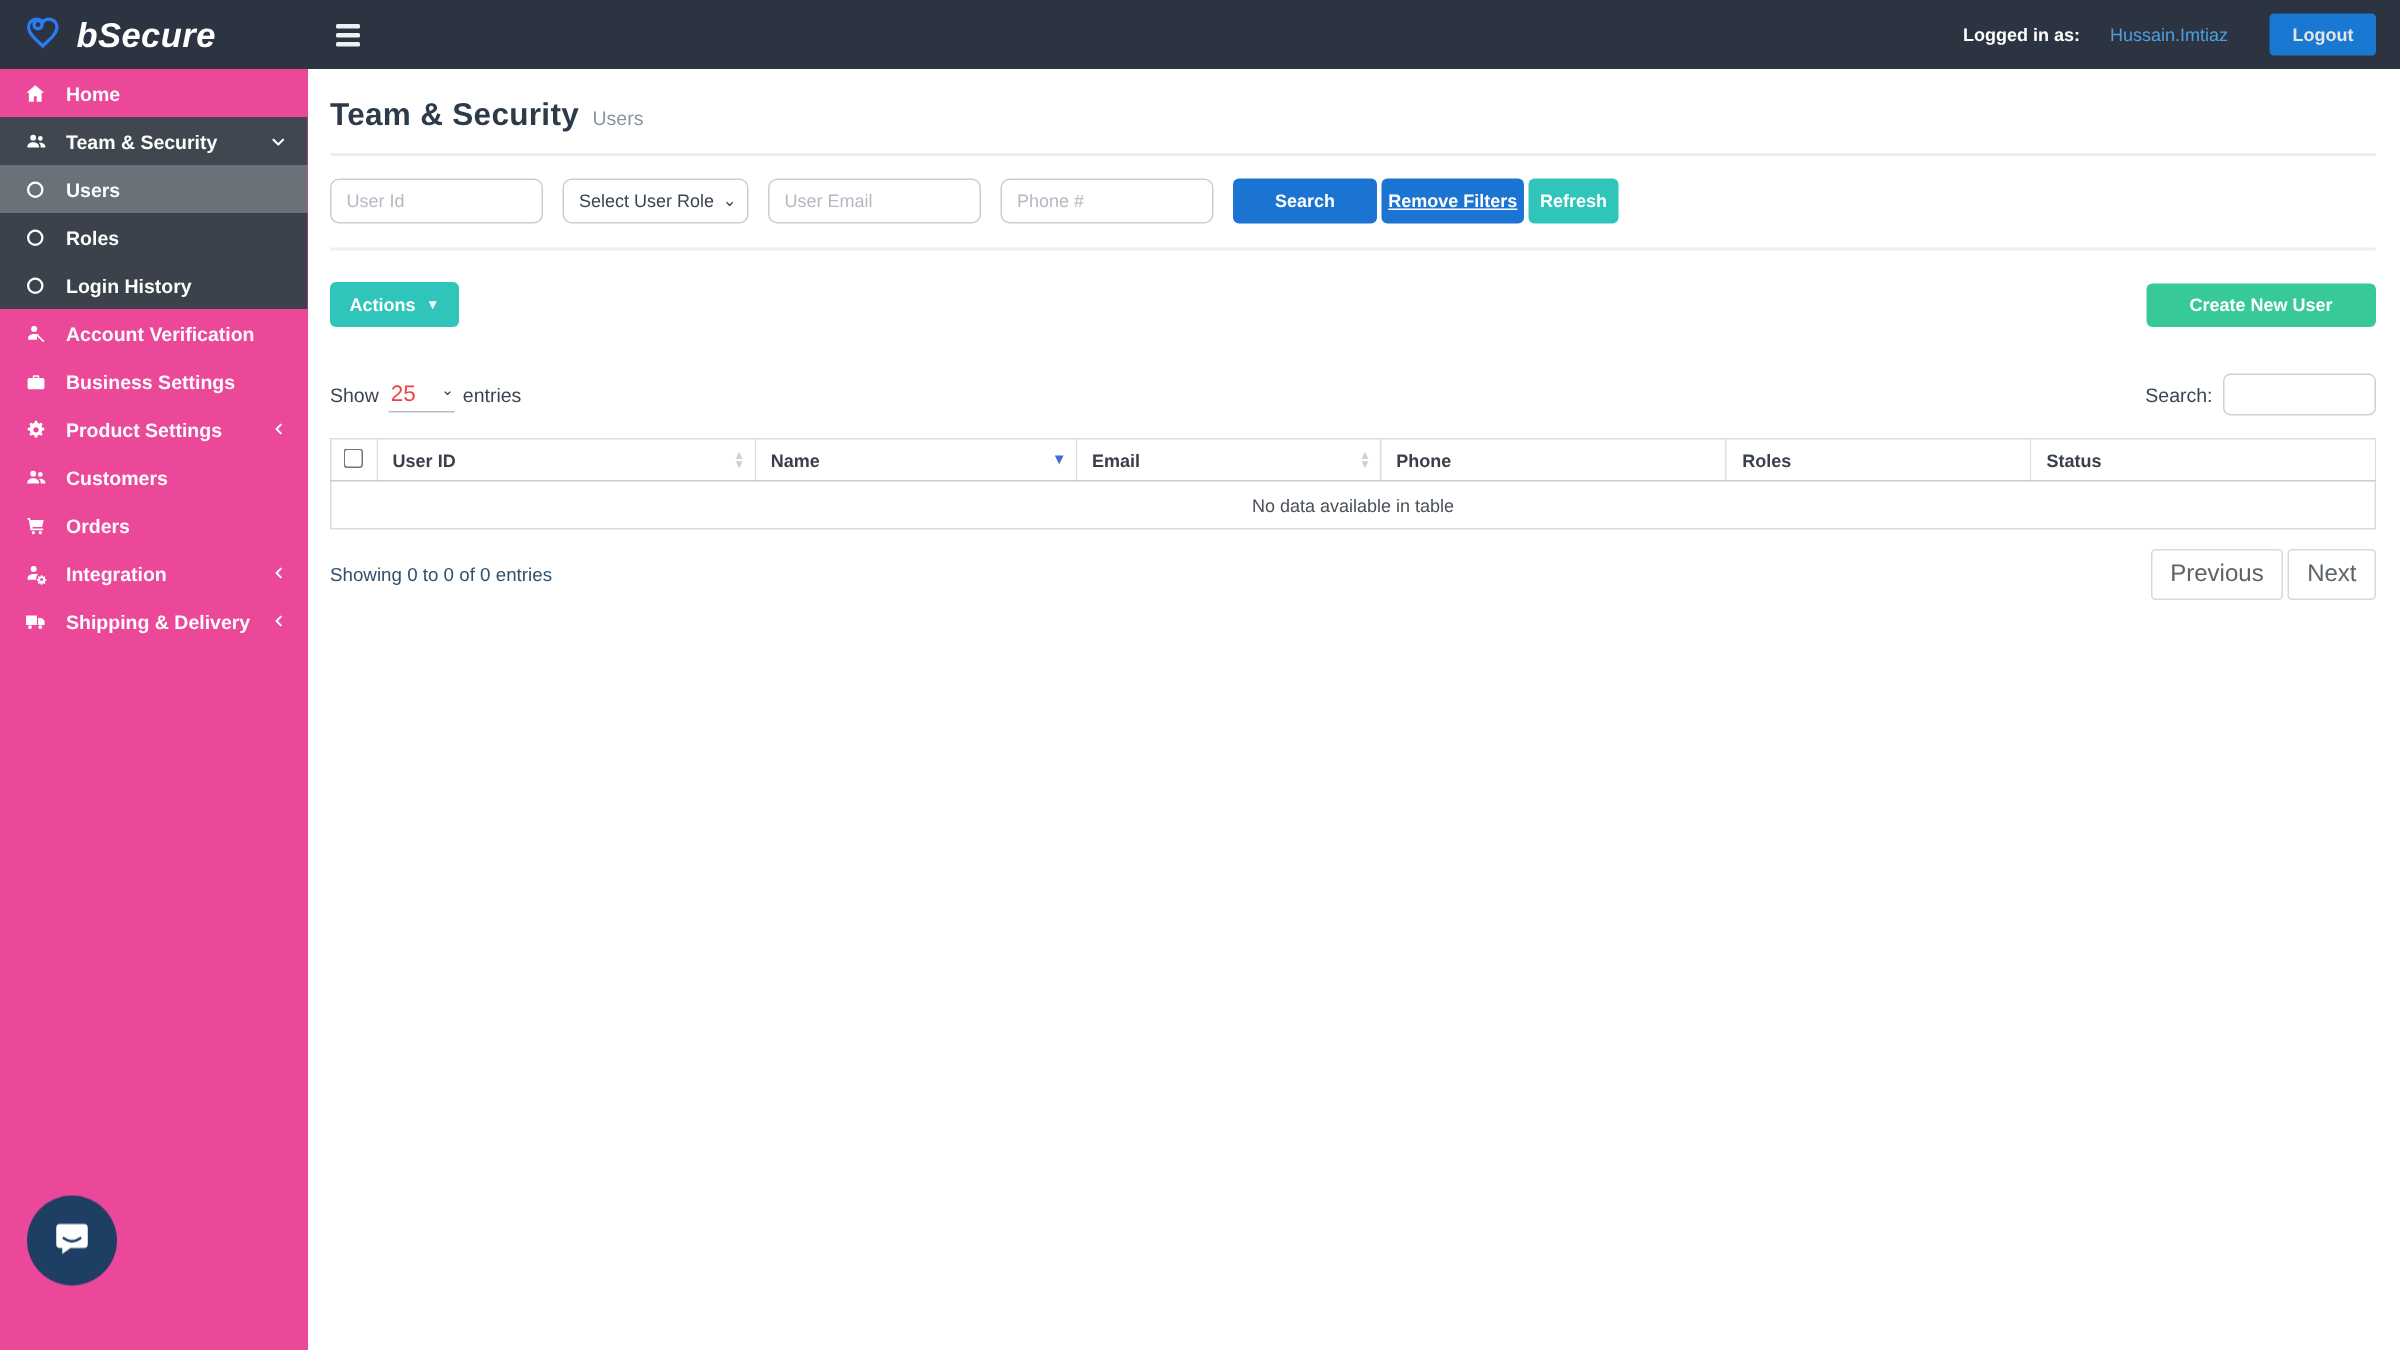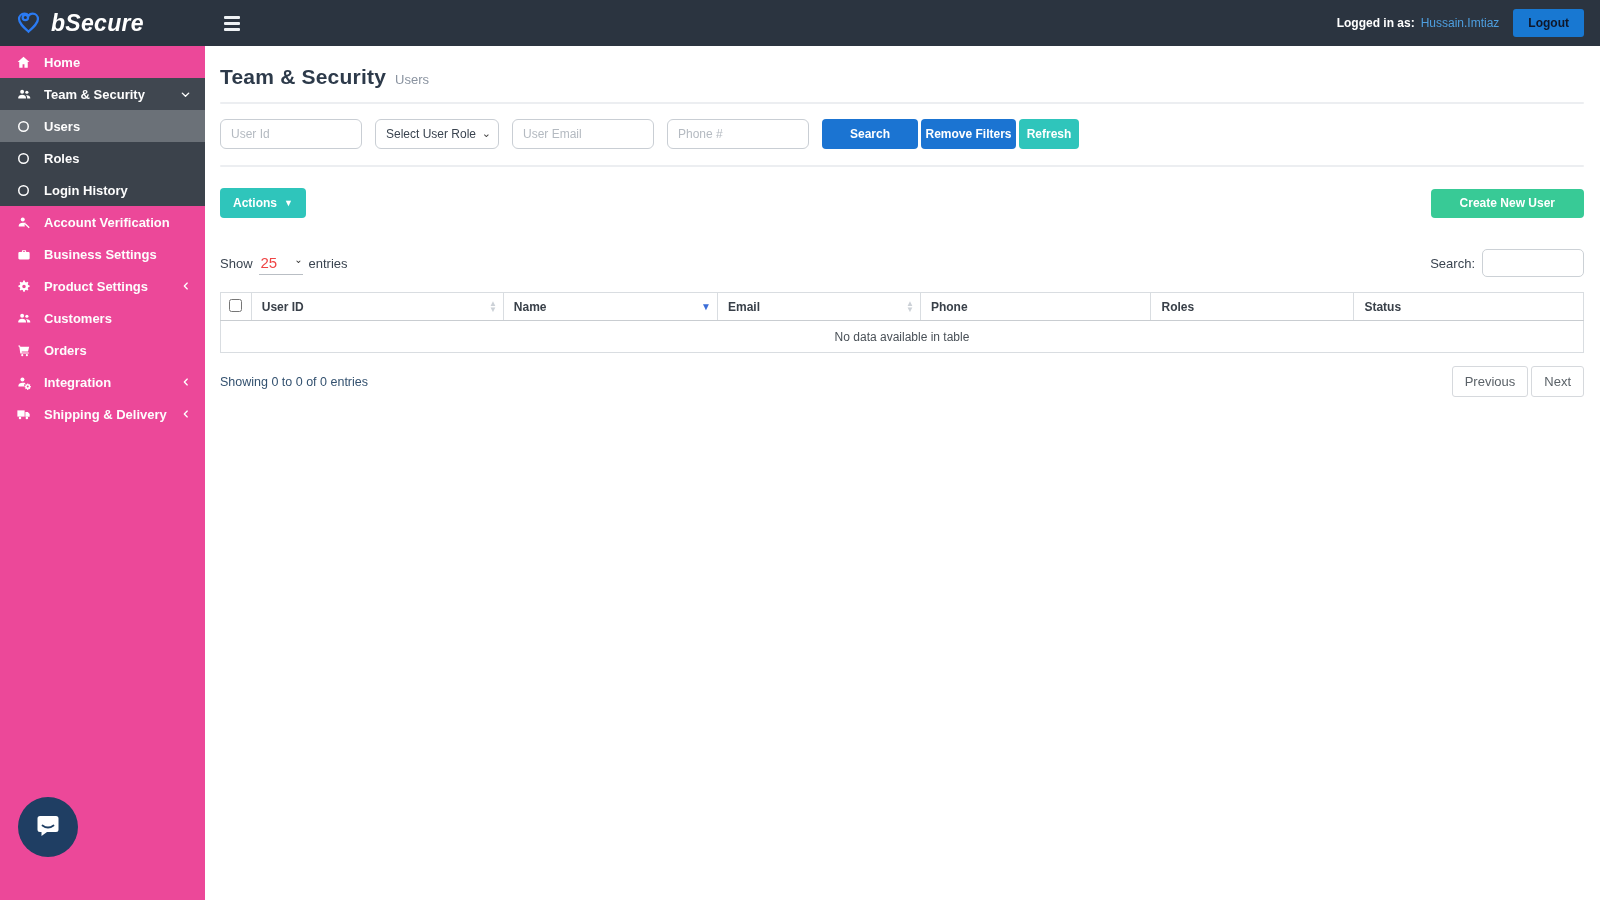--- a/index.html
+++ b/index.html
@@ -6,24 +6,24 @@
   html,body { width:1600px; height:900px; overflow:hidden; }
   body { font-family:"Liberation Sans", sans-serif; background:#fff; color:#2e3a46; }
 
   
   .topbar { position:fixed; top:0; left:0; width:1600px; height:46px; background:#2b3440;
             display:flex; align-items:center; z-index:20; }
   .brand { width:205px; display:flex; align-items:center; gap:9px; padding-left:15px; cursor:pointer;font-style:italic; }
   .brand-text { color:#fff; font-size:23px; font-weight:bold; letter-spacing:.3px; }
   .hamburger { margin-left:19px; cursor:pointer; display:flex; flex-direction:column; gap:3px; }
   .hamburger span { display:block; width:16px; height:3px; background:#eef1f4; border-radius:1px; }
-  .topbar-right { margin-left:auto; display:flex; align-items:center; gap:6px; padding-right:16px; }
+  .topbar-right { margin-left:auto; display:flex; align-items:center; gap:20px; padding-right:16px; }
   .logged-in-label { color:#fff; font-size:12px; font-weight:bold; }
   .username { color:#4e9fe0; font-size:12px; cursor:pointer; }
-  .logout-btn { margin-left:8px; background:#1878d2; color:#0f172a; border:none; border-radius:3px;
+  .logout-btn { margin-left:8px; background:#1878d2; color:#e5e5e5; border:none; border-radius:3px;
                 font-size:12px; font-weight:bold; padding:7px 15px; cursor:pointer;
                 font-family:"Liberation Sans",sans-serif; }
 
   
   .sidebar { position:fixed; top:46px; left:0; width:205px; height:854px; background:#ec4899; z-index:10; }
   .nav-item { display:flex; align-items:center; height:32px; padding:0 14px; color:#fdfdfd;
               font-size:13px; font-weight:bold; cursor:pointer; }
   .nav-item .nav-icon { width:19px; display:flex; justify-content:center; align-items:center; margin-right:11px; color:#fff; }
   .nav-item svg { display:block; }
   .nav-item .chev { margin-left:auto; display:flex; align-items:center; color:#fff; }
@@ -49,21 +49,21 @@
   .filter-select { appearance:none; -webkit-appearance:none; width:100%; height:30px;
                    border:1px solid #c9ced4; border-radius:6px; padding:0 22px 0 10px; font-size:12px;
                    color:#3a4450; background:#fff; font-family:"Liberation Sans",sans-serif; cursor:pointer; }
   .select-caret { position:absolute; right:8px; top:8px; pointer-events:none; color:#444; font-size:11px; }
   .btn { border:none; border-radius:4px; color:#fff; font-size:12px; font-weight:bold;
          cursor:pointer; font-family:"Liberation Sans",sans-serif; }
   .btn-blue { background:#1b74d2; }
   .btn-teal { background:#2fc5bb; }
   .btn-green { background:#38ca96; }
   .btn-search { width:96px; height:30px; }
-  .btn-remove { width:95px; height:30px; margin-left:3px; }
+  .btn-remove { width:95px; height:30px; margin-left:3px;text-decoration:underline; }
   .btn-refresh { width:60px; height:30px; margin-left:3px; }
 
   .toolbar-row { display:flex; align-items:center; justify-content:space-between; margin-bottom:31px; }
   .btn-actions { height:30px; padding:0 13px; display:flex; align-items:center; gap:7px; }
   .actions-caret { font-size:9px; }
   .btn-create { height:29px; padding:0 29px; }
 
   .controls-row { display:flex; align-items:center; justify-content:space-between; margin-bottom:15px; }
   .show-entries { display:flex; align-items:center; gap:6px; font-size:13px; color:#3a4450; }
   .len-wrap { position:relative; width:44px; border-bottom:1px solid #b9bec4; }
@@ -84,21 +84,21 @@
   .sort-icons { position:absolute; right:6px; top:50%; transform:translateY(-50%);
                 display:flex; flex-direction:column; line-height:6px; }
   .sort-icons .up, .sort-icons .down { font-size:8px; color:#ccd1d7; }
   th.sort-desc .sort-icons .down { color:#3c6ed8; font-size:10px; line-height:10px; }
   .row-checkbox { width:13px; height:13px; cursor:pointer; }
 
   .footer-row { display:flex; align-items:center; justify-content:space-between; margin-top:13px; }
   .info-text { font-size:12.5px; color:#33516f; }
   .pager { display:flex; gap:3px; }
   .page-btn { background:#fff; border:1px solid #d6d9dd; border-radius:3px; color:#5b6268;
-              font-size:13px; padding:7px 12px; cursor:pointer; font-family:"Liberation Sans",sans-serif; }
+              font-size:16px; padding:7px 12px; cursor:pointer; font-family:"Liberation Sans",sans-serif; }
 
   
   .chat-launcher { position:fixed; left:18px; bottom:43px; width:60px; height:60px; border-radius:50%;
                    background:#1f3e63; display:flex; align-items:center; justify-content:center;
                    cursor:pointer; z-index:30; }
 </style>
 </head>
 <body>
 
 <div class="topbar">

